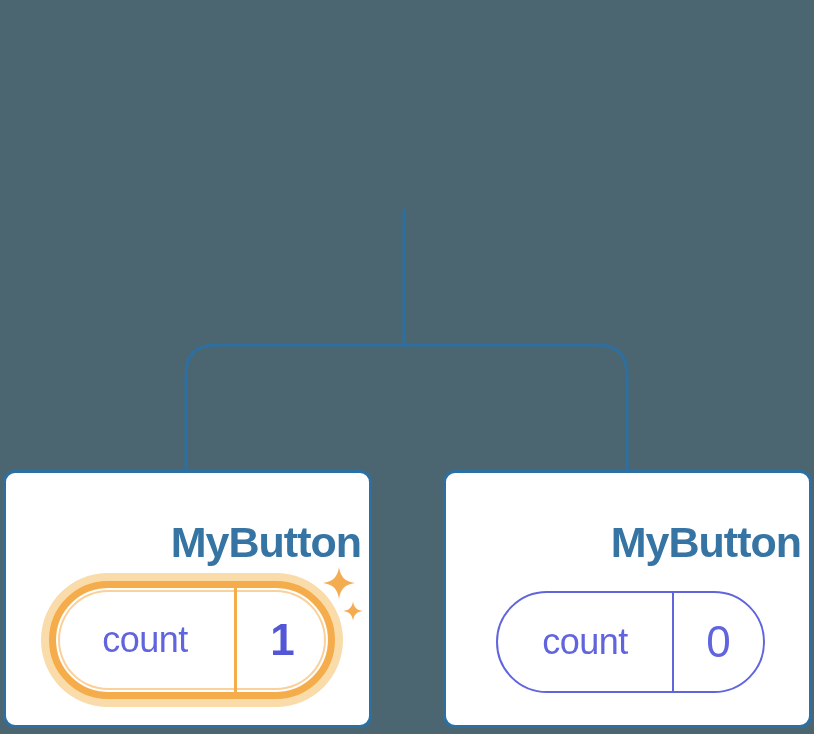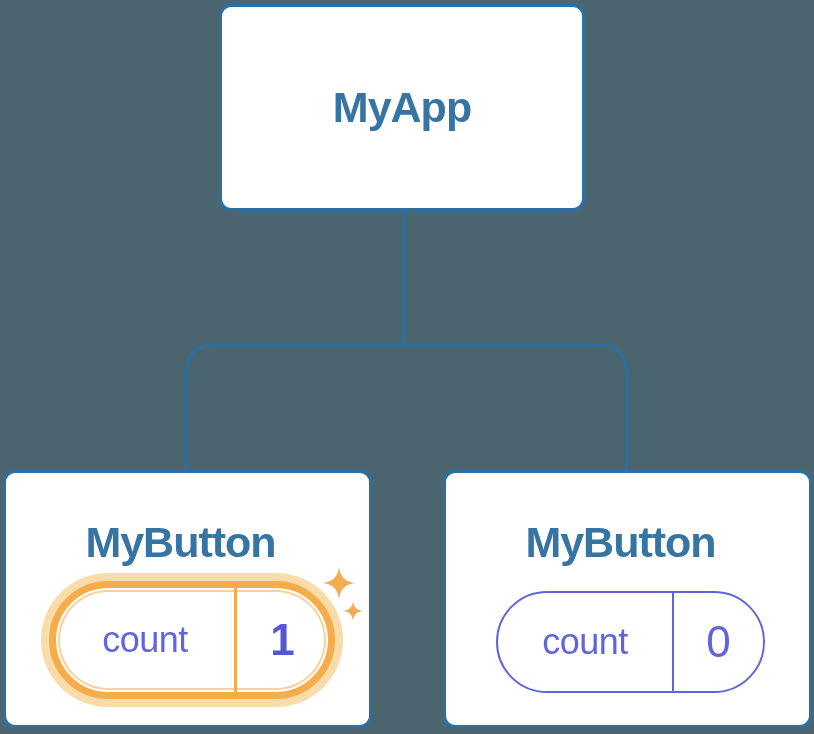--- a/index.html
+++ b/index.html
@@ -48,22 +48,22 @@
   .node-child-left{left:3px;top:470px;width:369px;height:258px;}
   .node-child-right{left:443px;top:470px;width:369px;height:258px;}
   .node-label{
     color:var(--node-text);
     font-size:43px;
     font-weight:600;
     letter-spacing:-1px;
     line-height:1;
   }
   .child-label{
-    position:absolute;left:0;right:14px;top:48px;
-    text-align:center;
+    position:absolute;left:0;right:8px;top:48px;
+    text-align:right;
   }
   .state-pill{
     position:absolute;
     box-sizing:border-box;
     background:#fff;
     display:flex;
     align-items:stretch;
     overflow:hidden;
   }
   .state-pill .cell{
@@ -113,23 +113,20 @@
 </head>
 <body>
 
 <div class="stage">
 
   <svg class="connector-svg" width="814" height="734" viewBox="0 0 814 734" aria-hidden="true">
     <path class="connector-path" d="M404,209 L404,345"></path>
     <path class="connector-path" d="M186,471 L186,375 Q186,345 216,345 L597,345 Q627,345 627,375 L627,471"></path>
   </svg>
 
-  <div class="node node-root">
-    <span class="node-label">MyApp</span>
-  </div>
 
   <div class="node node-child-left">
     <div class="node-label child-label">MyButton</div>
 
     <div class="state-pill pill-highlighted">
       <div class="cell cell-key">
         <span class="state-key">count</span>
       </div>
       <div class="divider"></div>
       <div class="cell cell-value">

